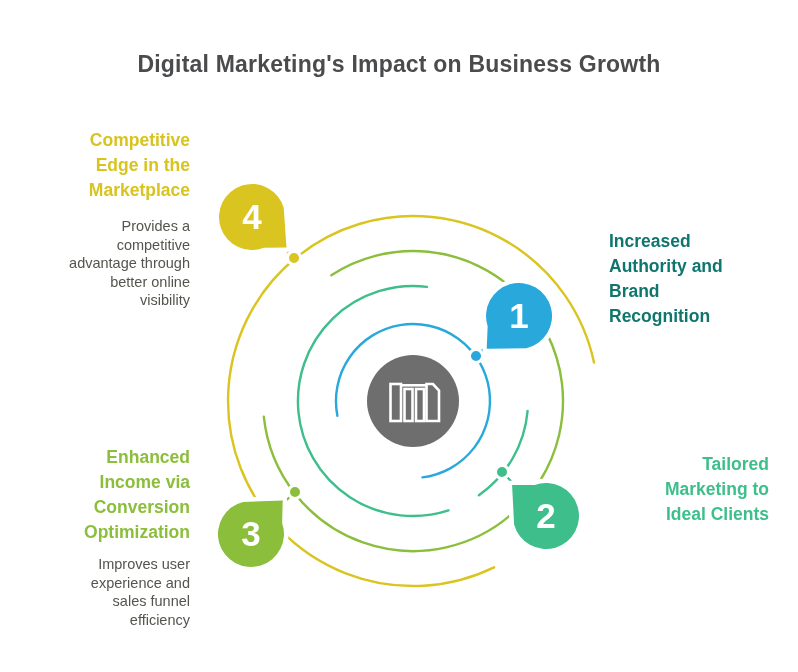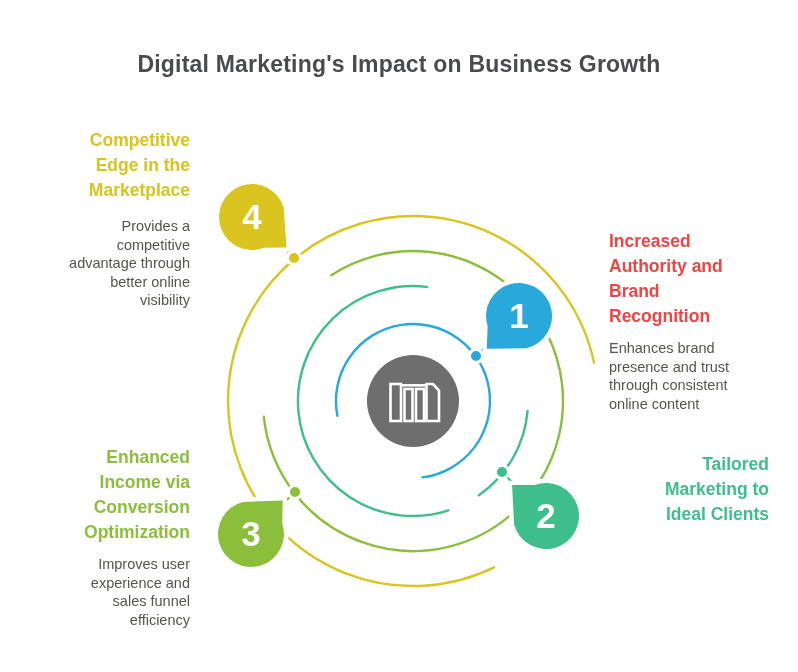--- a/index.html
+++ b/index.html
@@ -34,21 +34,21 @@
     font-size:14.5px;
     line-height:18.5px;
     color:#54554F;
     white-space:pre-line;
   }
   .item--1{left:609px;top:229px;width:160px;text-align:left;}
   .item--2{left:609px;top:452px;width:160px;text-align:right;}
   .item--3{right:608px;top:445px;width:170px;text-align:right;}
   .item--4{right:608px;top:128px;width:170px;text-align:right;}
   .item--4 h2{margin-bottom:14px;}
-  .item--1 h2{color:#ef4444;}
+  .item--1 h2{color:#0f766e;}
   .item--2 h2{color:#3DBE8B;}
   .item--3 h2{color:#8BBE3B;}
   .item--4 h2{color:#D9C31E;}
   .bubble-num{
     font-family:"Liberation Sans", sans-serif;
     font-size:35px;
     font-weight:bold;
     fill:#ffffff;
   }
 </style>
@@ -114,24 +114,20 @@
     <text class="bubble-num" x="546" y="528" text-anchor="middle">2</text>
     <text class="bubble-num" x="251" y="546" text-anchor="middle">3</text>
     <text class="bubble-num" x="252" y="229" text-anchor="middle">4</text>
   </svg>
 
   <div class="item item--1">
     <h2>Increased
 Authority and
 Brand
 Recognition</h2>
-    <p>Enhances brand
-presence and trust
-through consistent
-online content</p>
   </div>
 
   <div class="item item--2">
     <h2>Tailored
 Marketing to
 Ideal Clients</h2>
   </div>
 
   <div class="item item--4">
     <h2>Competitive

